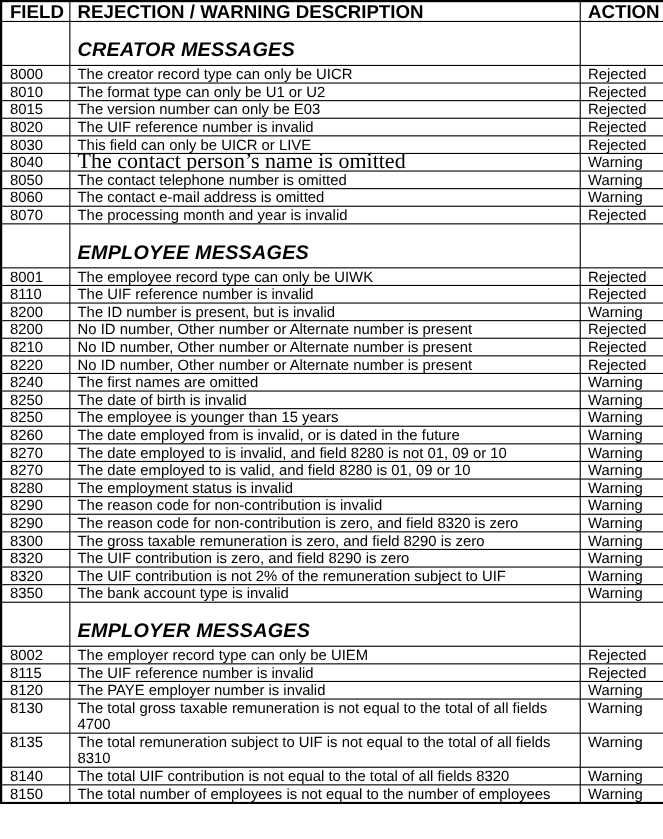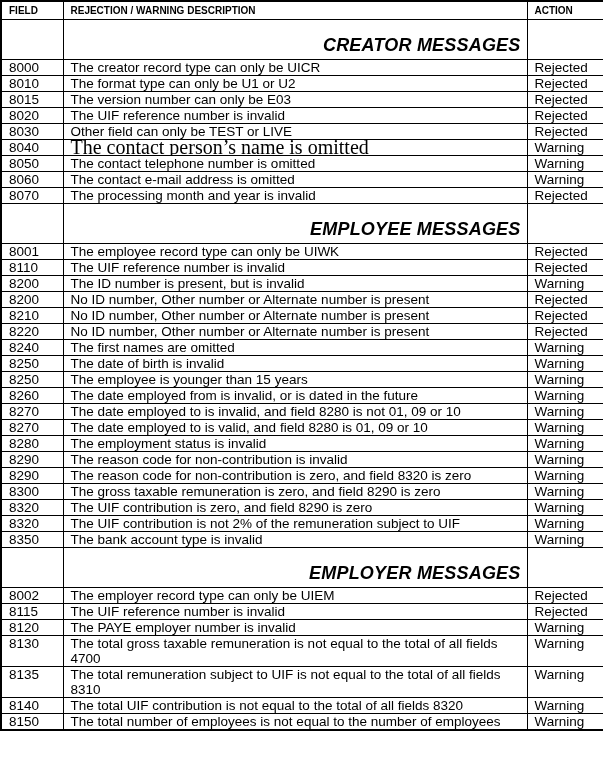--- a/index.html
+++ b/index.html
@@ -18,21 +18,21 @@
     color: #000000;
     font-family: "Liberation Sans", sans-serif;
   }
   th, td {
     border: 1px solid #000000;
     vertical-align: top;
     overflow: hidden;
     word-wrap: break-word;
   }
   th {
-    font-size: 10px;
+    font-size: 17px;
     font-weight: bold;
     text-align: left;
     padding: 1px 6px 1px 7px;
     height: 15px;
     line-height: 15px;
     white-space: nowrap;
   }
   tr.data {
     height: 16px;
   }
@@ -44,21 +44,20 @@
   tr.data td.field-cell,
   tr.data td.action-cell {
     white-space: nowrap;
   }
   tr.section {
     height: 40px;
   }
   tr.section td {
     vertical-align: bottom;
     padding: 0 6px 3px 7px;
-    text-align: right;
   }
   .section-title {
     font-size: 18px;
     font-weight: bold;
     font-style: italic;
     letter-spacing: 0.2px;
     white-space: nowrap;
   }
   tr.serif td.desc-cell {
     font-family: "Liberation Serif", serif;
@@ -103,21 +102,21 @@
           <td class="desc-cell">The version number can only be E03</td>
           <td class="action-cell">Rejected</td>
         </tr>
         <tr class="data">
           <td class="field-cell">8020</td>
           <td class="desc-cell">The UIF reference number is invalid</td>
           <td class="action-cell">Rejected</td>
         </tr>
         <tr class="data">
           <td class="field-cell">8030</td>
-          <td class="desc-cell">Other field can only be TEST or LIVE</td>
+          <td class="desc-cell">This field can only be UICR or LIVE</td>
           <td class="action-cell">Rejected</td>
         </tr>
         <tr class="data serif">
           <td class="field-cell">8040</td>
           <td class="desc-cell">The contact person’s name is omitted</td>
           <td class="action-cell">Warning</td>
         </tr>
         <tr class="data">
           <td class="field-cell">8050</td>
           <td class="desc-cell">The contact telephone number is omitted</td>

